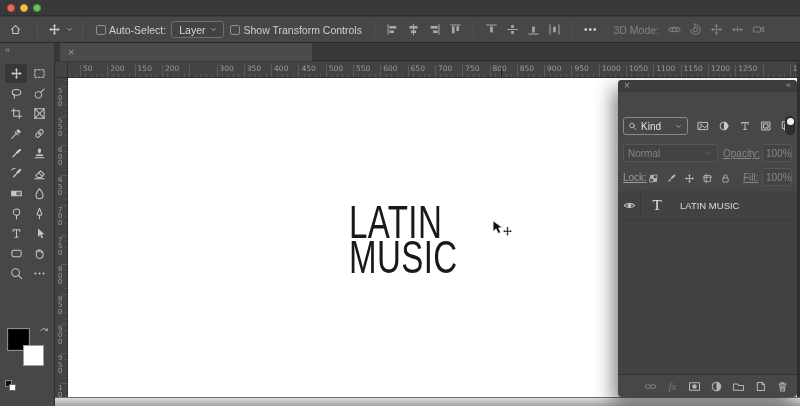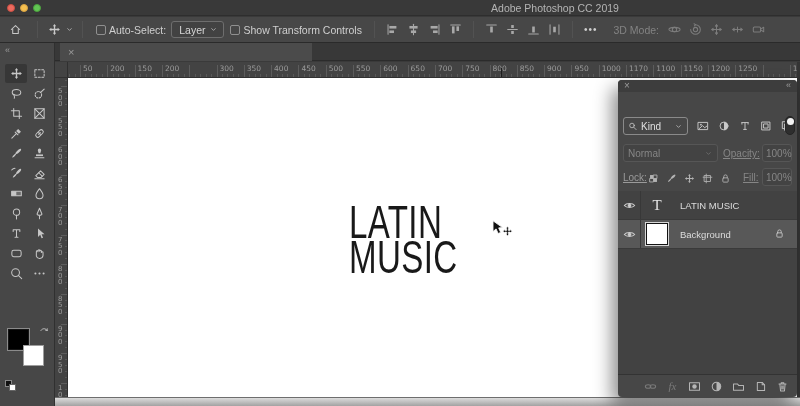--- a/index.html
+++ b/index.html
@@ -105,21 +105,20 @@
 <body>
 
 <div class="screen">
 
   <div class="titlebar">
     <div class="traffic">
       <span class="tl red"></span>
       <span class="tl yellow"></span>
       <span class="tl green"></span>
     </div>
-    <div class="wintitle">Adobe Photoshop CC 2019</div>
   </div>
 
   <div class="optionsbar">
     <span class="icon" style="width:30px">
         <svg viewBox="0 0 14 14" width="13" height="13" stroke="currentColor" stroke-width="1.1" fill="none" stroke-linecap="round" stroke-linejoin="round">
           <path d="M2.5 7 L7 2.8 L11.5 7" fill="none"></path>
           <path d="M4 6.4 V11.2 H10 V6.4" fill="none"></path>
         </svg>
       </span>
     <span class="ob-sep"></span>
@@ -568,21 +567,21 @@
       <div class="h-num" style="left: 437.5px;">800</div>
       <div class="h-major" style="left: 461.8px;"></div>
       <div class="h-num" style="left: 464.8px;">850</div>
       <div class="h-major" style="left: 489.1px;"></div>
       <div class="h-num" style="left: 492.1px;">900</div>
       <div class="h-major" style="left: 516.4px;"></div>
       <div class="h-num" style="left: 519.4px;">950</div>
       <div class="h-major" style="left: 543.7px;"></div>
       <div class="h-num" style="left: 546.7px;">1000</div>
       <div class="h-major" style="left: 571px;"></div>
-      <div class="h-num" style="left: 574px;">1170</div>
+      <div class="h-num" style="left: 574px;">1050</div>
       <div class="h-major" style="left: 598.3px;"></div>
       <div class="h-num" style="left: 601.3px;">1100</div>
       <div class="h-major" style="left: 625.6px;"></div>
       <div class="h-num" style="left: 628.6px;">1150</div>
       <div class="h-major" style="left: 652.9px;"></div>
       <div class="h-num" style="left: 655.9px;">1200</div>
       <div class="h-major" style="left: 680.2px;"></div>
       <div class="h-num" style="left: 683.2px;">1250</div>
       <div class="h-major" style="left: 707.5px;"></div>
       <div class="h-num" style="left: 746px;">1300</div>
@@ -837,37 +836,20 @@
           <span class="lr-eye icon">
             <svg viewBox="0 0 14 14" width="13" height="13" stroke="currentColor" stroke-width="1.1" fill="none" stroke-linecap="round" stroke-linejoin="round">
               <path d="M1.4 7 C3.4 4.2 10.6 4.2 12.6 7 C10.6 9.8 3.4 9.8 1.4 7 Z" fill="none"></path>
               <circle cx="7" cy="7" r="1.9" fill="currentColor" stroke="none"></circle>
             </svg>
           </span>
           <div class="lr-div"></div>
           <div class="lr-thumb-t">T</div>
           <span class="lr-label">LATIN MUSIC</span>
         </div>
-        <div class="layer-row selected" style="top: 29px; height: 29px;">
-          <span class="lr-eye icon">
-            <svg viewBox="0 0 14 14" width="13" height="13" stroke="currentColor" stroke-width="1.1" fill="none" stroke-linecap="round" stroke-linejoin="round">
-              <path d="M1.4 7 C3.4 4.2 10.6 4.2 12.6 7 C10.6 9.8 3.4 9.8 1.4 7 Z" fill="none"></path>
-              <circle cx="7" cy="7" r="1.9" fill="currentColor" stroke="none"></circle>
-            </svg>
-          </span>
-          <div class="lr-div"></div>
-          <div class="lr-thumb-bg"></div>
-          <span class="lr-label">Background</span>
-          <span class="lr-lock icon">
-            <svg viewBox="0 0 14 14" width="11" height="11" stroke="currentColor" stroke-width="1.1" fill="none" stroke-linecap="round" stroke-linejoin="round">
-              <rect x="3.6" y="6.2" width="6.8" height="5.4" fill="none" rx="1"></rect>
-              <path d="M4.8 6.2 V4.6 a2.2 2.2 0 0 1 4.4 0 V6.2" fill="none"></path>
-            </svg>
-          </span>
-        </div>
       </div>
     <div class="lp-actions" id="layer-actions">
         <span class="icon dim">
           <svg viewBox="0 0 14 14" width="13" height="13" stroke="currentColor" stroke-width="1.1" fill="none" stroke-linecap="round" stroke-linejoin="round">
             <ellipse cx="4.4" cy="7" rx="2.9" ry="1.9"></ellipse>
             <ellipse cx="9.6" cy="7" rx="2.9" ry="1.9"></ellipse>
           </svg>
         </span>
         <span class="icon dim">
           <span class="fx-glyph">fx</span>

